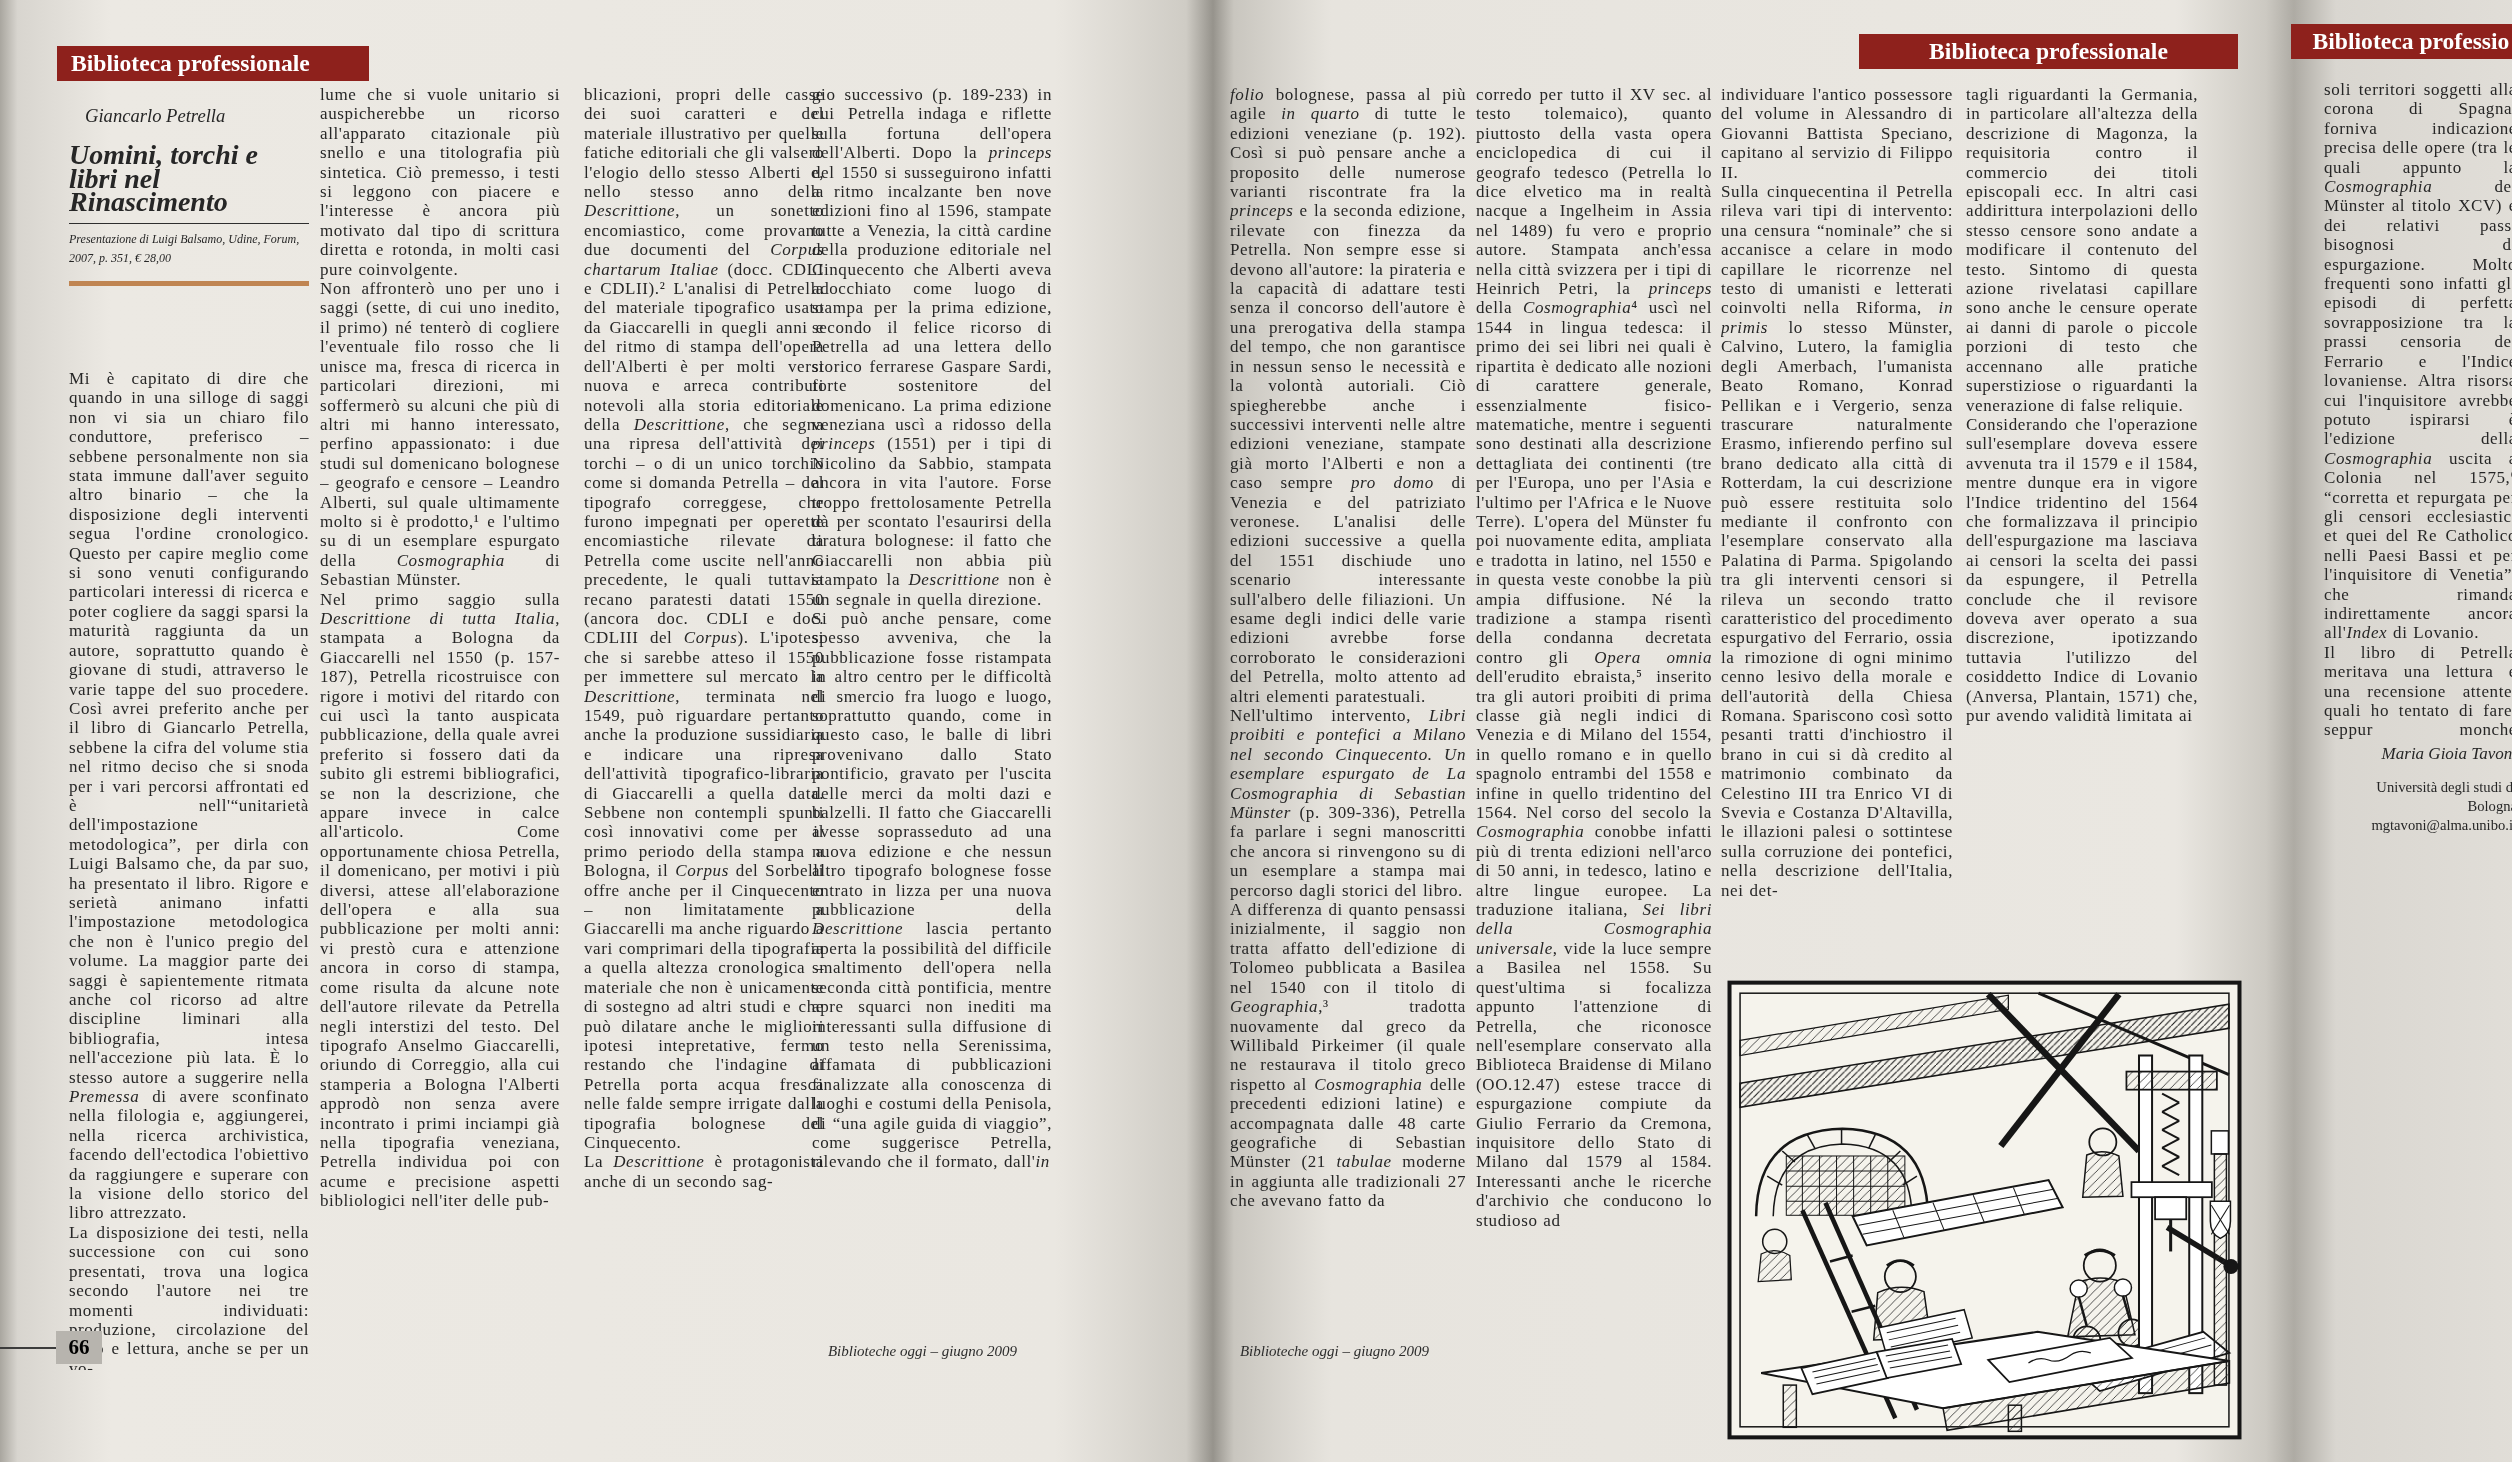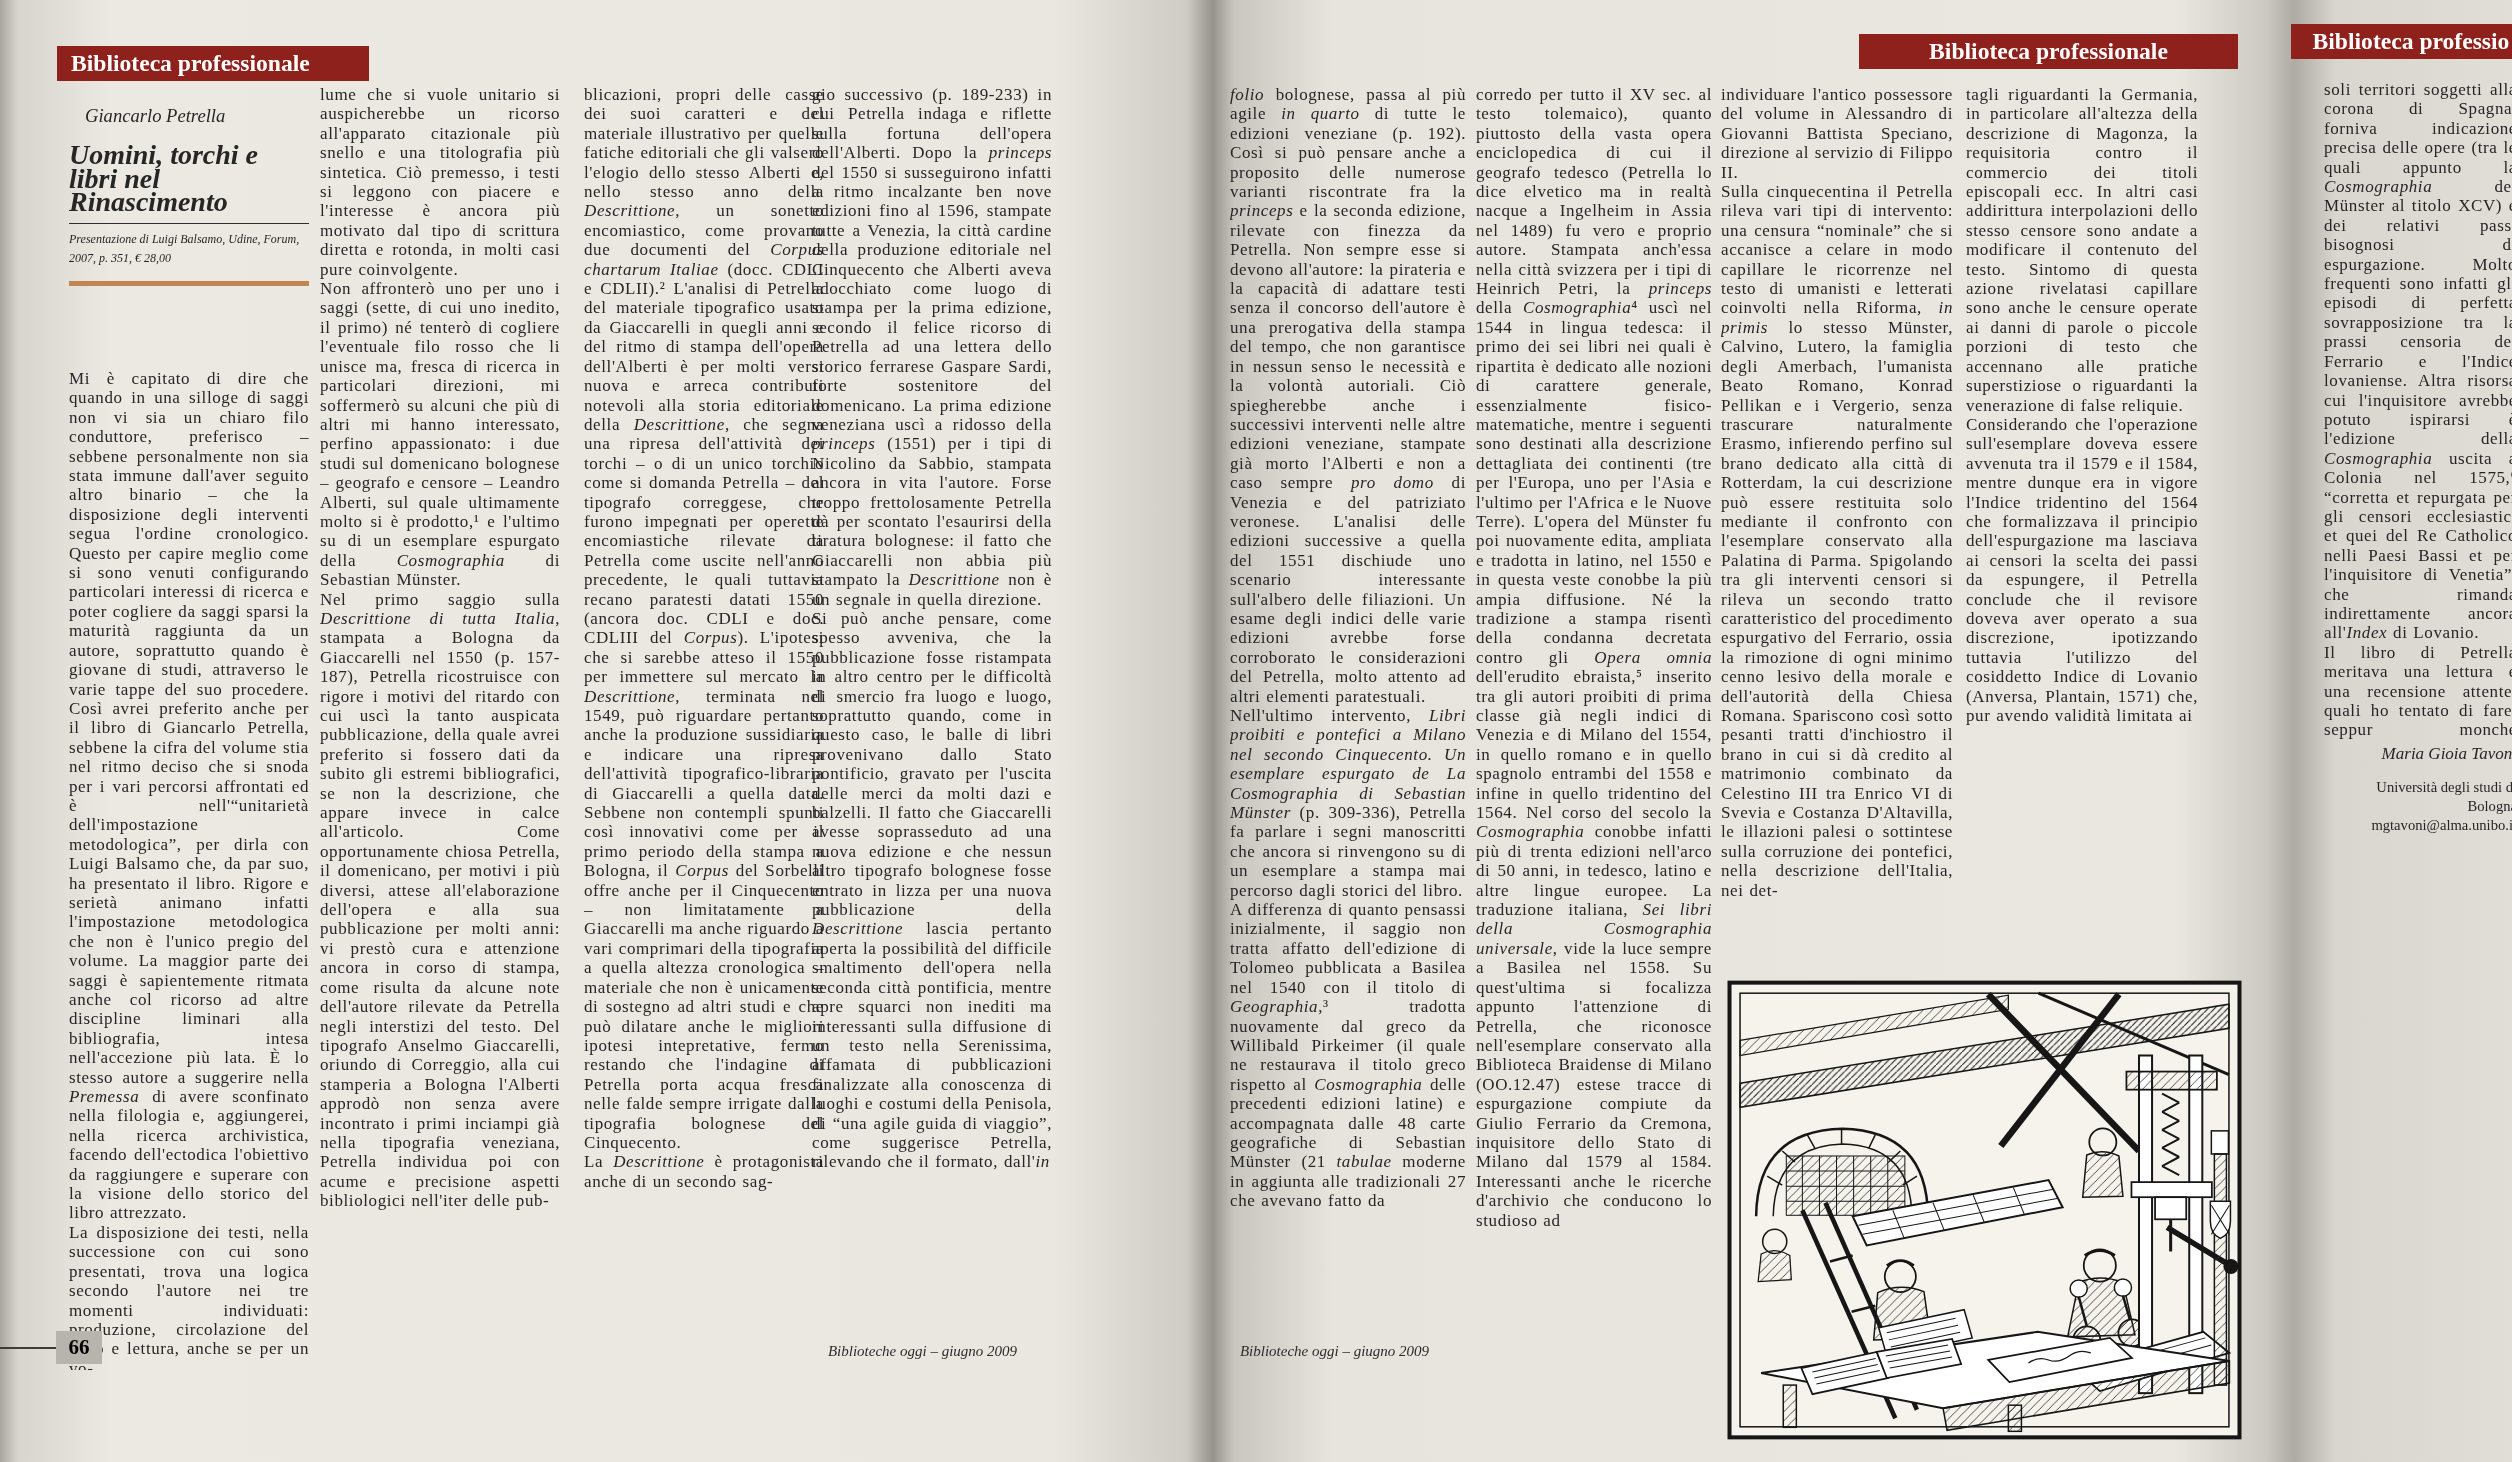--- a/index.html
+++ b/index.html
@@ -91,21 +91,21 @@
     </div>
   <div class="col c5">
       <p><i>folio</i> bolognese, passa al più agile <i>in quarto</i> di tutte le edizioni veneziane (p. 192). Così si può pensare anche a proposito delle numerose varianti riscontrate fra la <i>princeps</i> e la seconda edizione, rilevate con finezza da Petrella. Non sempre esse si devono all'autore: la pirateria e la capacità di adattare testi senza il concorso dell'autore è una prerogativa della stampa del tempo, che non garantisce in nessun senso le necessità e la volontà autoriali. Ciò spiegherebbe anche i successivi interventi nelle altre edizioni veneziane, stampate già morto l'Alberti e non a caso sempre <i>pro domo</i> di Venezia e del patriziato veronese. L'analisi delle edizioni successive a quella del 1551 dischiude uno scenario interessante sull'albero delle filiazioni. Un esame degli indici delle varie edizioni avrebbe forse corroborato le considerazioni del Petrella, molto attento ad altri elementi paratestuali.</p>
       <p>Nell'ultimo intervento, <i>Libri proibiti e pontefici a Milano nel secondo Cinquecento. Un esemplare espurgato de La Cosmographia di Sebastian Münster</i> (p. 309-336), Petrella fa parlare i segni manoscritti che ancora si rinvengono su di un esemplare a stampa mai percorso dagli storici del libro.</p>
       <p>A differenza di quanto pensassi inizialmente, il saggio non tratta affatto dell'edizione di Tolomeo pubblicata a Basilea nel 1540 con il titolo di <i>Geographia</i>,³ tradotta nuovamente dal greco da Willibald Pirkeimer (il quale ne restaurava il titolo greco rispetto al <i>Cosmographia</i> delle precedenti edizioni latine) e accompagnata dalle 48 carte geografiche di Sebastian Münster (21 <i>tabulae</i> moderne in aggiunta alle tradizionali 27 che avevano fatto da</p>
     </div>
   <div class="col c6">
       <p>corredo per tutto il XV sec. al testo tolemaico), quanto piuttosto della vasta opera enciclopedica di cui il geografo tedesco (Petrella lo dice elvetico ma in realtà nacque a Ingelheim in Assia nel 1489) fu vero e proprio autore. Stampata anch'essa nella città svizzera per i tipi di Heinrich Petri, la <i>princeps</i> della <i>Cosmographia</i>⁴ uscì nel 1544 in lingua tedesca: il primo dei sei libri nei quali è ripartita è dedicato alle nozioni di carattere generale, essenzialmente fisico-matematiche, mentre i seguenti sono destinati alla descrizione dettagliata dei continenti (tre per l'Europa, uno per l'Asia e l'ultimo per l'Africa e le Nuove Terre). L'opera del Münster fu poi nuovamente edita, ampliata e tradotta in latino, nel 1550 e in questa veste conobbe la più ampia diffusione. Né la tradizione a stampa risentì della condanna decretata contro gli <i>Opera omnia</i> dell'erudito ebraista,⁵ inserito tra gli autori proibiti di prima classe già negli indici di Venezia e di Milano del 1554, in quello romano e in quello spagnolo entrambi del 1558 e infine in quello tridentino del 1564. Nel corso del secolo la <i>Cosmographia</i> conobbe infatti più di trenta edizioni nell'arco di 50 anni, in tedesco, latino e altre lingue europee. La traduzione italiana, <i>Sei libri della Cosmographia universale</i>, vide la luce sempre a Basilea nel 1558. Su quest'ultima si focalizza appunto l'attenzione di Petrella, che riconosce nell'esemplare conservato alla Biblioteca Braidense di Milano (OO.12.47) estese tracce di espurgazione compiute da Giulio Ferrario da Cremona, inquisitore dello Stato di Milano dal 1579 al 1584. Interessanti anche le ricerche d'archivio che conducono lo studioso ad</p>
     </div>
   <div class="col c7">
-      <p>individuare l'antico possessore del volume in Alessandro di Giovanni Battista Speciano, direzione al servizio di Filippo II.</p>
+      <p>individuare l'antico possessore del volume in Alessandro di Giovanni Battista Speciano, capitano al servizio di Filippo II.</p>
       <p>Sulla cinquecentina il Petrella rileva vari tipi di intervento: una censura “nominale” che si accanisce a celare in modo capillare le ricorrenze nel testo di umanisti e letterati coinvolti nella Riforma, <i>in primis</i> lo stesso Münster, Calvino, Lutero, la famiglia degli Amerbach, l'umanista Beato Romano, Konrad Pellikan e i Vergerio, senza trascurare naturalmente Erasmo, infierendo perfino sul brano dedicato alla città di Rotterdam, la cui descrizione può essere restituita solo mediante il confronto con l'esemplare conservato alla Palatina di Parma. Spigolando tra gli interventi censori si rileva un secondo tratto caratteristico del procedimento espurgativo del Ferrario, ossia la rimozione di ogni minimo cenno lesivo della morale e dell'autorità della Chiesa Romana. Spariscono così sotto pesanti tratti d'inchiostro il brano in cui si dà credito al matrimonio combinato da Celestino III tra Enrico VI di Svevia e Costanza D'Altavilla, le illazioni palesi o sottintese sulla corruzione dei pontefici, nella descrizione dell'Italia, nei det-</p>
     </div>
   <div class="col c8">
       <p>tagli riguardanti la Germania, in particolare all'altezza della descrizione di Magonza, la requisitoria contro il commercio dei titoli episcopali ecc. In altri casi addirittura interpolazioni dello stesso censore sono andate a modificare il contenuto del testo. Sintomo di questa azione rivelatasi capillare sono anche le censure operate ai danni di parole o piccole porzioni di testo che accennano alle pratiche superstiziose o riguardanti la venerazione di false reliquie.</p>
       <p>Considerando che l'operazione sull'esemplare doveva essere avvenuta tra il 1579 e il 1584, mentre dunque era in vigore l'Indice tridentino del 1564 che formalizzava il principio dell'espurgazione ma lasciava ai censori la scelta dei passi da espungere, il Petrella conclude che il revisore doveva aver operato a sua discrezione, ipotizzando tuttavia l'utilizzo del cosiddetto Indice di Lovanio (Anversa, Plantain, 1571) che, pur avendo validità limitata ai</p>
     </div>
   <div class="col c9">
       <p>soli territori soggetti alla corona di Spagna, forniva indicazione precisa delle opere (tra le quali appunto la <i>Cosmographia</i> del Münster al titolo XCV) e dei relativi passi bisognosi di espurgazione. Molto frequenti sono infatti gli episodi di perfetta sovrapposizione tra la prassi censoria del Ferrario e l'Indice lovaniense. Altra risorsa cui l'inquisitore avrebbe potuto ispirarsi è l'edizione della <i>Cosmographia</i> uscita a Colonia nel 1575,⁶ “corretta et repurgata per gli censori ecclesiastici et quei del Re Catholico nelli Paesi Bassi et per l'inquisitore di Venetia”, che rimanda indirettamente ancora all'<i>Index</i> di Lovanio.</p>
       <p>Il libro di Petrella meritava una lettura e una recensione attente, quali ho tentato di fare, seppur monche dell'analisi degli altri stimolanti contributi del suo itinerario fra “uomini, torchi e libri”. Così a mio avviso si deve procedere: per studi rigorosi, per approcci interpretativi impegnati e mai banali, che mi auguro l'autore voglia ancora riservarci.</p>
     </div>

